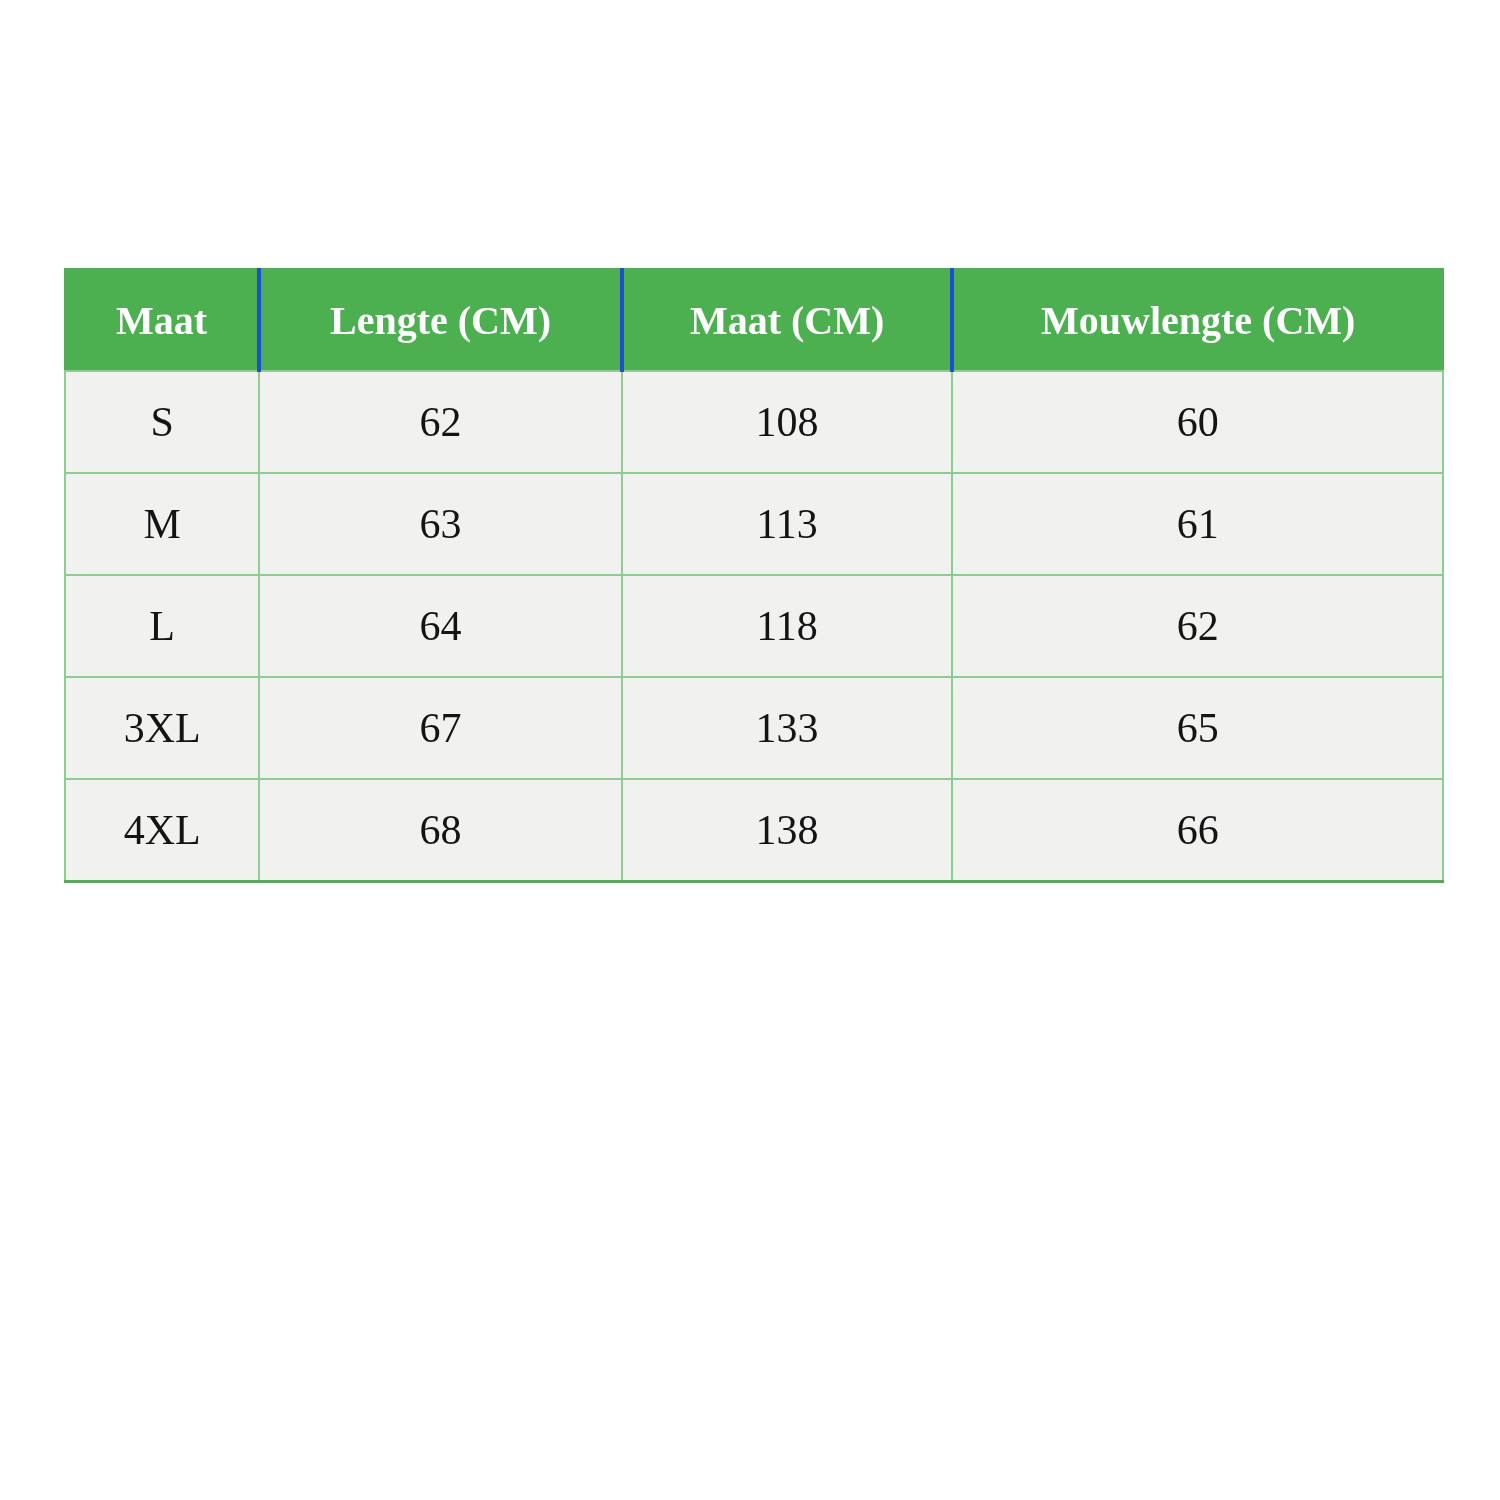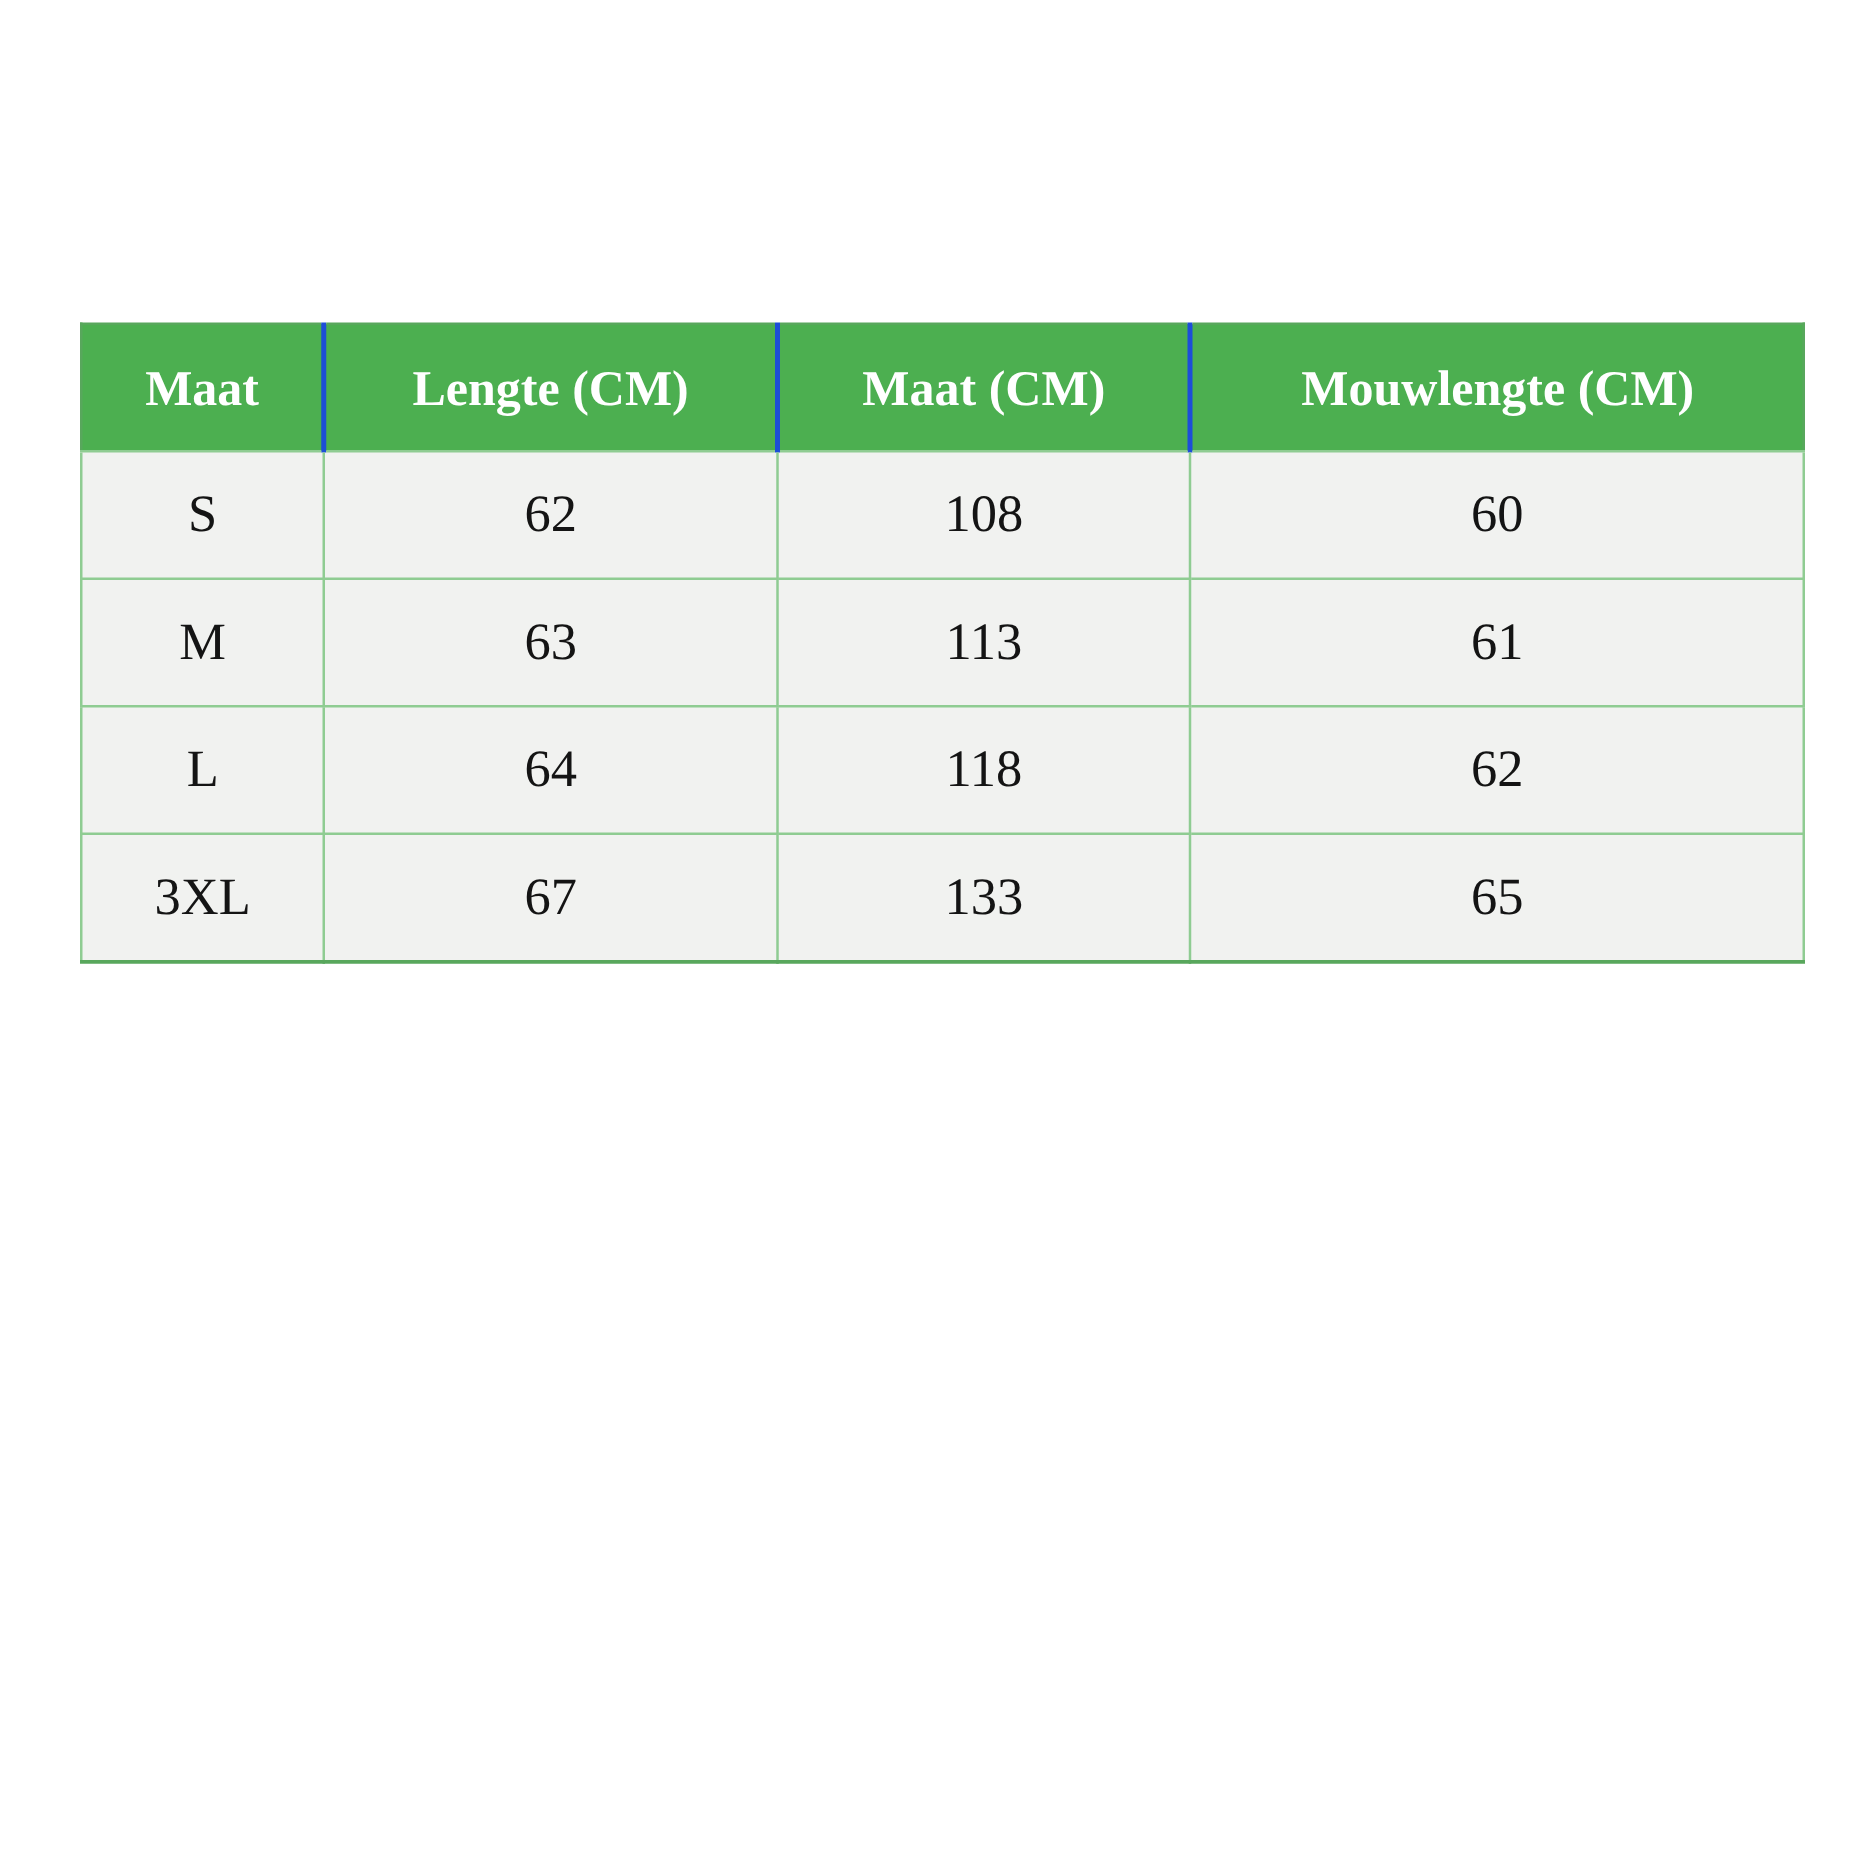--- a/index.html
+++ b/index.html
@@ -31,21 +31,21 @@
     font-family: "Liberation Sans", sans-serif;
     font-weight: bold;
     font-size: 44px;
     letter-spacing: 0.5px;
   }
 
   
   .chart-wrap {
     position: absolute;
     left: 64px;
-    top: 258px;
+    top: 268px;
     width: 1380px;
   }
   table.size-chart {
     width: 100%;
     border-collapse: collapse;
     table-layout: fixed;
     border: 2px solid #58a75c;
     border-bottom-width: 3px;
   }
   table.size-chart thead th {
@@ -112,17 +112,23 @@
             <td>64</td>
             <td>118</td>
             <td>62</td>
           </tr>
           <tr>
             <td>3XL</td>
             <td>67</td>
             <td>133</td>
             <td>65</td>
           </tr>
+          <tr>
+            <td>4XL</td>
+            <td>68</td>
+            <td>138</td>
+            <td>66</td>
+          </tr>
         </tbody>
     </table>
   </div>
 
 </div>
 
 </body></html>

